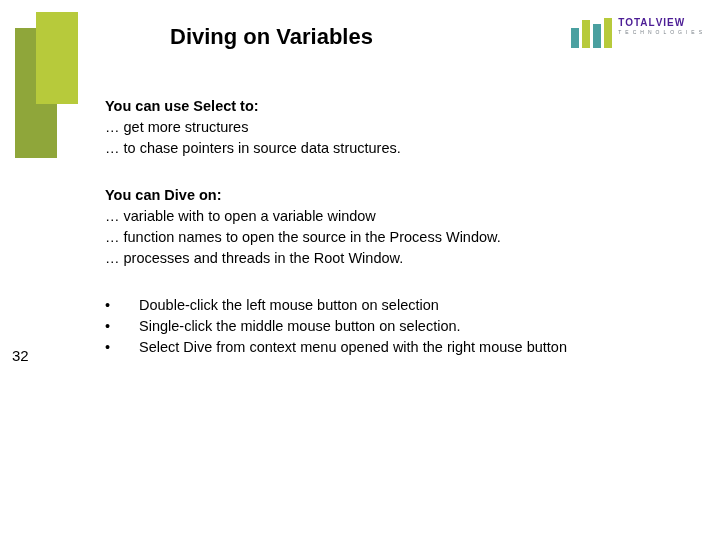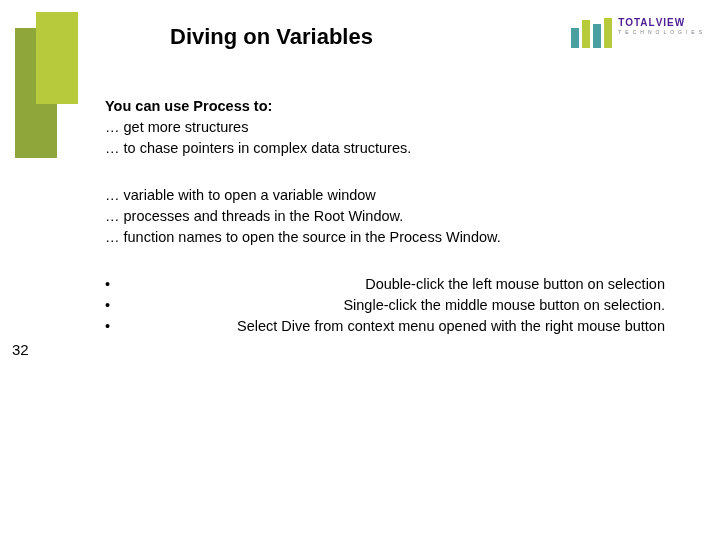--- a/index.html
+++ b/index.html
@@ -101,26 +101,25 @@
   }
   .bullet-row {
     display: flex;
   }
   .bullet-sym {
     width: 34px;
     flex: 0 0 34px;
   }
   .bullet-text {
     flex: 1 1 auto;
-    text-align: right;
   }
   .page-number {
     position: absolute;
     left: 12px;
-    bottom: 24px;
+    bottom: 18px;
     font-size: 15px;
   }
 </style>
 </head>
 <body>
 
 <div class="slide">
 
   <div class="deco-back"></div>
   <div class="deco-front"></div>
@@ -137,28 +136,29 @@
     <div class="logo-text">
       <div class="logo-main">
         <span>TOTAL</span><b>VIEW</b>
       </div>
       <div class="logo-sub">TECHNOLOGIES</div>
     </div>
   </div>
 
   <div class="content" id="content">
       <div class="section">
-        <div class="section-heading">You can use Process to:</div>
+        <div class="section-heading">You can use Select to:</div>
         <span class="ellipsis-item">… get more structures</span>
-        <span class="ellipsis-item">… to chase pointers in complex data structures.</span>
+        <span class="ellipsis-item">… to chase pointers in source data structures.</span>
       </div>
       <div class="section">
+        <div class="section-heading">You can Dive on:</div>
         <span class="ellipsis-item">… variable with to open a variable window</span>
+        <span class="ellipsis-item">… function names to open the source in the Process Window.</span>
         <span class="ellipsis-item">… processes and threads in the Root Window.</span>
-        <span class="ellipsis-item">… function names to open the source in the Process Window.</span>
       </div>
       <div class="section">
         <div class="bullet-row">
           <div class="bullet-sym">•</div>
           <div class="bullet-text">Double-click the left mouse button on selection</div>
         </div>
         <div class="bullet-row">
           <div class="bullet-sym">•</div>
           <div class="bullet-text">Single-click the middle mouse button on selection.</div>
         </div>

